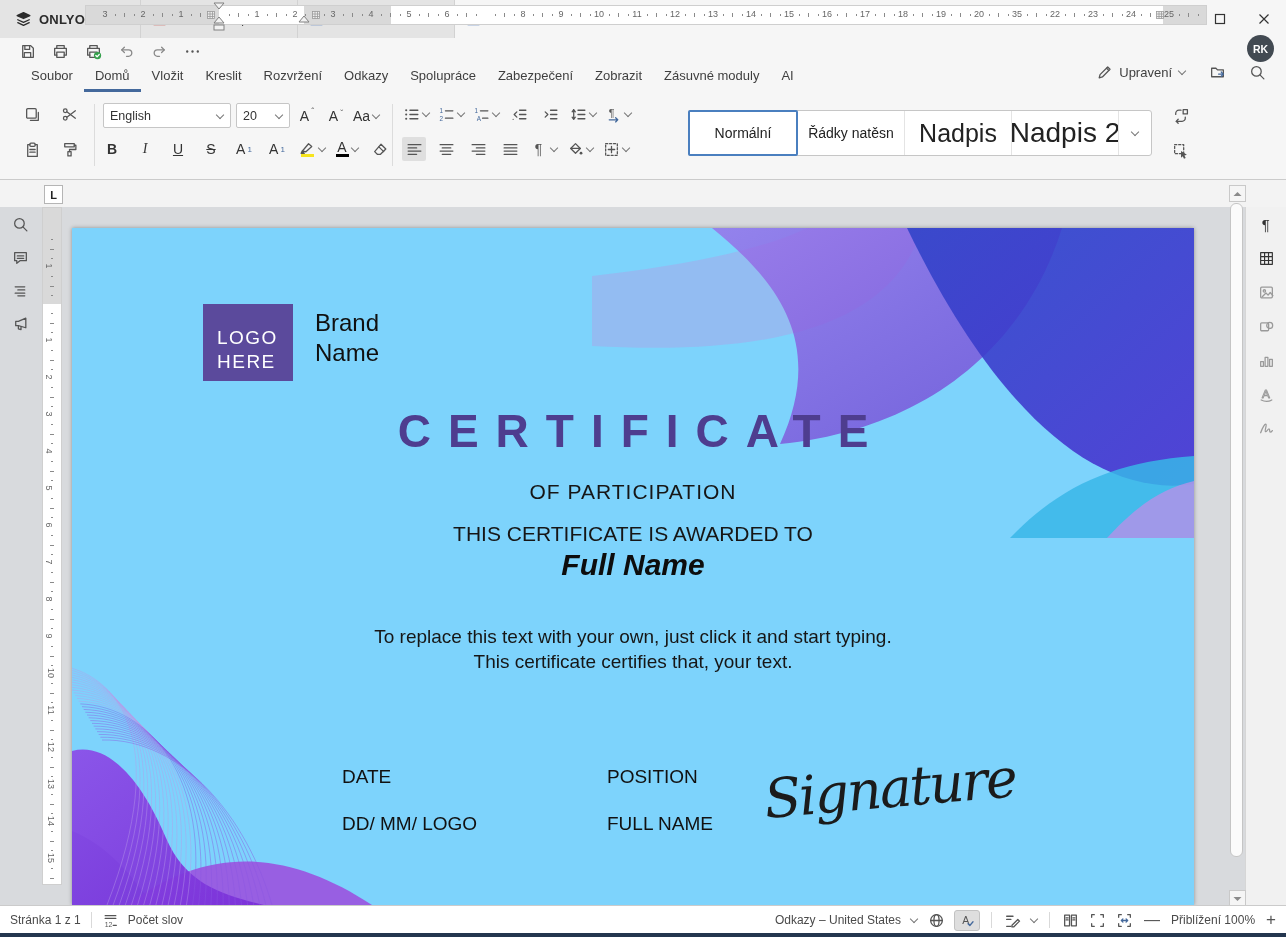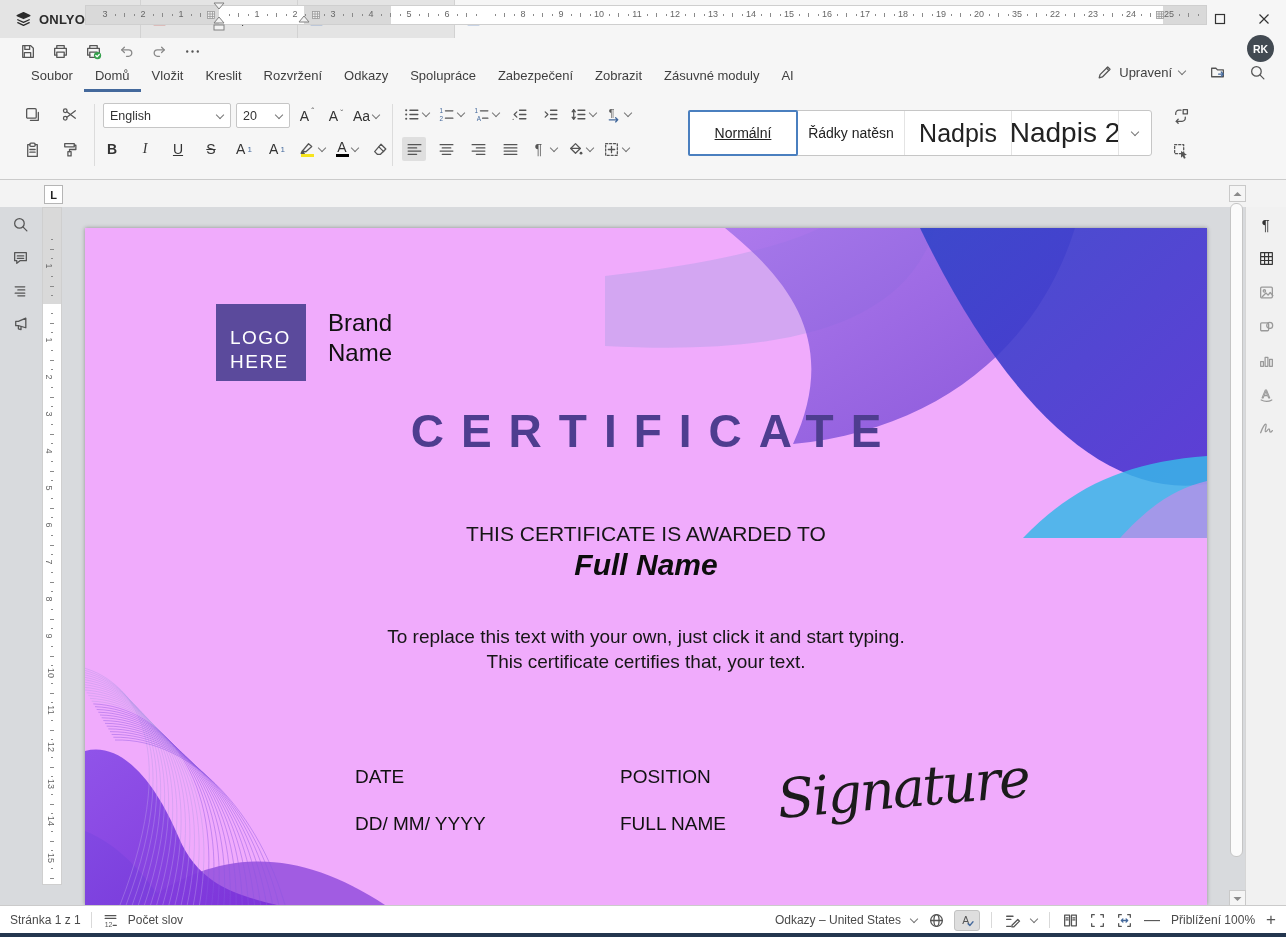--- a/index.html
+++ b/index.html
@@ -60,21 +60,21 @@
   .vseg{position:absolute;left:0;width:100%;background:#d9d9d9;}
   .vnum{position:absolute;left:3px;font-size:9px;color:#666;transform:rotate(90deg);}
   .vtick{position:absolute;left:8px;height:1px;width:2px;background:#8a8a8a;}
   .marker{position:absolute;}
   
   .main{position:absolute;left:0;top:207px;width:100%;height:698px;background:#d8dadd;}
   .leftstrip{position:absolute;left:0;top:207px;width:40px;height:698px;display:flex;flex-direction:column;align-items:center;gap:15px;padding-top:8px;}
   .rightstrip{position:absolute;right:0;top:207px;width:40px;height:698px;background:#f1f1f1;border-left:1px solid #d6d6d6;
               display:flex;flex-direction:column;align-items:center;gap:16px;padding-top:8px;}
   .rightstrip .ic{color:#9a9a9a;} .rightstrip .ic.dark{color:#333;}
-  .page{position:absolute;left:85px;top:228px;width:1122px;height:677px;background:#f0abfc;box-shadow:0 0 4px rgba(0,0,0,.35);overflow:hidden;}
+  .page{position:absolute;left:72px;top:228px;width:1122px;height:677px;background:#7dd3fc;box-shadow:0 0 4px rgba(0,0,0,.35);overflow:hidden;}
   
   .sbar{position:absolute;right:42px;top:185px;width:15px;height:720px;}
   .sbtn{position:absolute;left:0;width:15px;height:15px;background:#f5f5f5;border:1px solid #c9c9c9;display:flex;align-items:center;justify-content:center;}
   .sthumb{position:absolute;left:1px;top:18px;width:11px;height:652px;background:#fbfbfb;border:1px solid #c5c5c5;border-radius:6px;}
   
   .page *{position:absolute;}
   .caret{left:134px;top:78px;width:2px;height:29px;background:#000;}
   .logo{left:131px;top:76px;width:90px;height:77px;color:#fff;font-size:19px;letter-spacing:1.5px;line-height:24px;padding:22px 0 0 14px;box-sizing:border-box;}
   .brandname{left:243px;top:80px;font-size:24px;line-height:30px;color:#101010;}
   .certtitle{left:0;top:176px;width:100%;text-align:center;font-size:46px;font-weight:bold;letter-spacing:17px;padding-left:17px;box-sizing:border-box;}
@@ -483,21 +483,21 @@
             <svg viewBox="0 0 16 16">
               <rect x="2.5" y="2.5" width="11" height="11" stroke-dasharray="2 1.7"></rect>
               <path d="M8 5v6M5 8h6"></path>
             </svg>
           </span>
           <span class="chv"></span>
         </span>
     </div>
 
     <div class="styles" id="styles">
-        <div class="stylecell sel" style="font-size: 14px; text-decoration: underline;">Normální</div>
+        <div class="stylecell sel" style="font-size: 14px;">Normální</div>
         <div class="stylecell" style="font-size: 14px;">Řádky natěsn</div>
         <div class="stylecell" style="font-size: 25px;">Nadpis</div>
         <div class="stylecell" style="font-size: 28px;">Nadpis 2</div>
         <div class="stylechev">
           <span class="chv"></span>
         </div>
       </div>
 
     <div class="tb" style="left:1168px;top:11px">
         <span class="tbtn">
@@ -901,30 +901,31 @@
     <div class="logo" id="logobox" style="background: rgb(91, 74, 156);">
       <div style="position:static">LOGO</div>
       <div style="position:static">HERE</div>
     </div>
     <div class="brandname">
       <div style="position:static">Brand</div>
       <div style="position:static">Name</div>
     </div>
 
     <div class="certtitle" id="certtitle" style="color: rgb(78, 61, 143);">CERTIFICATE</div>
+    <div class="certsub">OF PARTICIPATION</div>
     <div class="awarded">THIS CERTIFICATE IS AWARDED TO</div>
     <div class="recipient">Full Name</div>
     <div class="bodytxt">
       <div style="position:static">To replace this text with your own, just click it and start typing.</div>
       <div style="position:static">This certificate certifies that, your text.</div>
     </div>
 
     <div class="fld" style="left:270px;top:538px">DATE</div>
     <div class="fld" style="left:535px;top:538px">POSITION</div>
-    <div class="fld" style="left:270px;top:585px">DD/ MM/ YYYY</div>
+    <div class="fld" style="left:270px;top:585px">DD/ MM/ LOGO</div>
     <div class="fld" style="left:535px;top:585px">FULL NAME</div>
 
     <svg class="sigwrap" viewBox="0 0 270 120">
       <text x="8" y="78" font-size="54" font-style="italic" font-family="DejaVu Serif, serif" fill="#1b1b1b" letter-spacing="-2" transform="rotate(-5 8 78)">Signature</text>
     </svg>
   </div>
 
   <div class="statusbar">
     <span style="margin-left:10px">Stránka 1 z 1</span>
     <span class="sdiv"></span>

